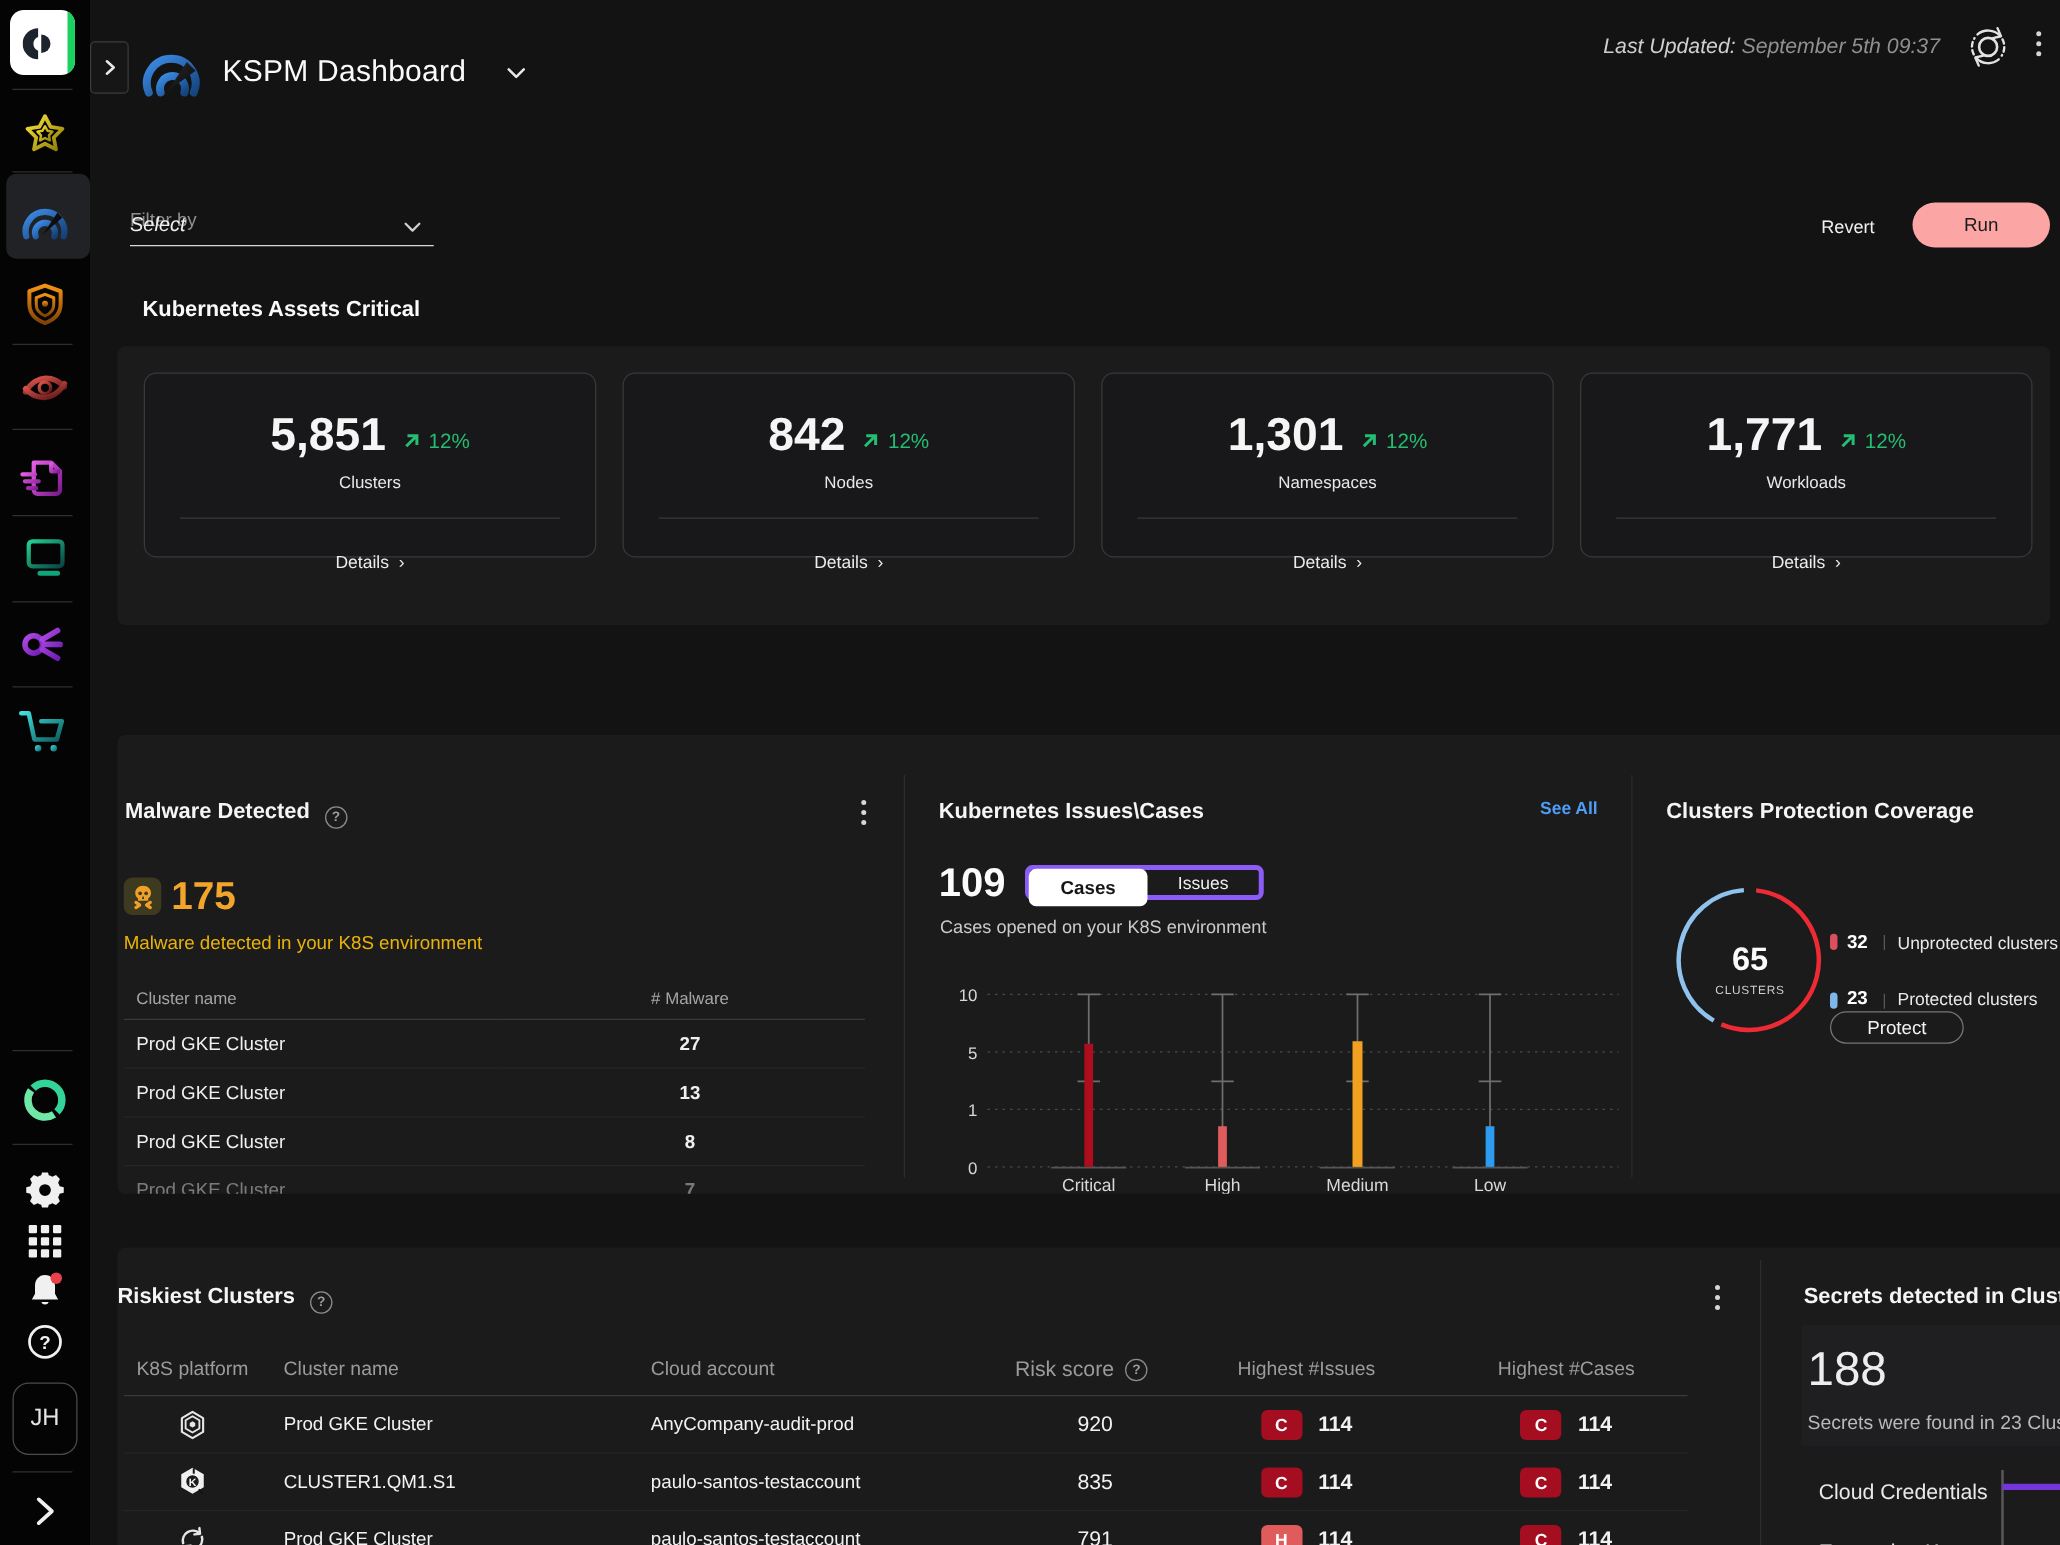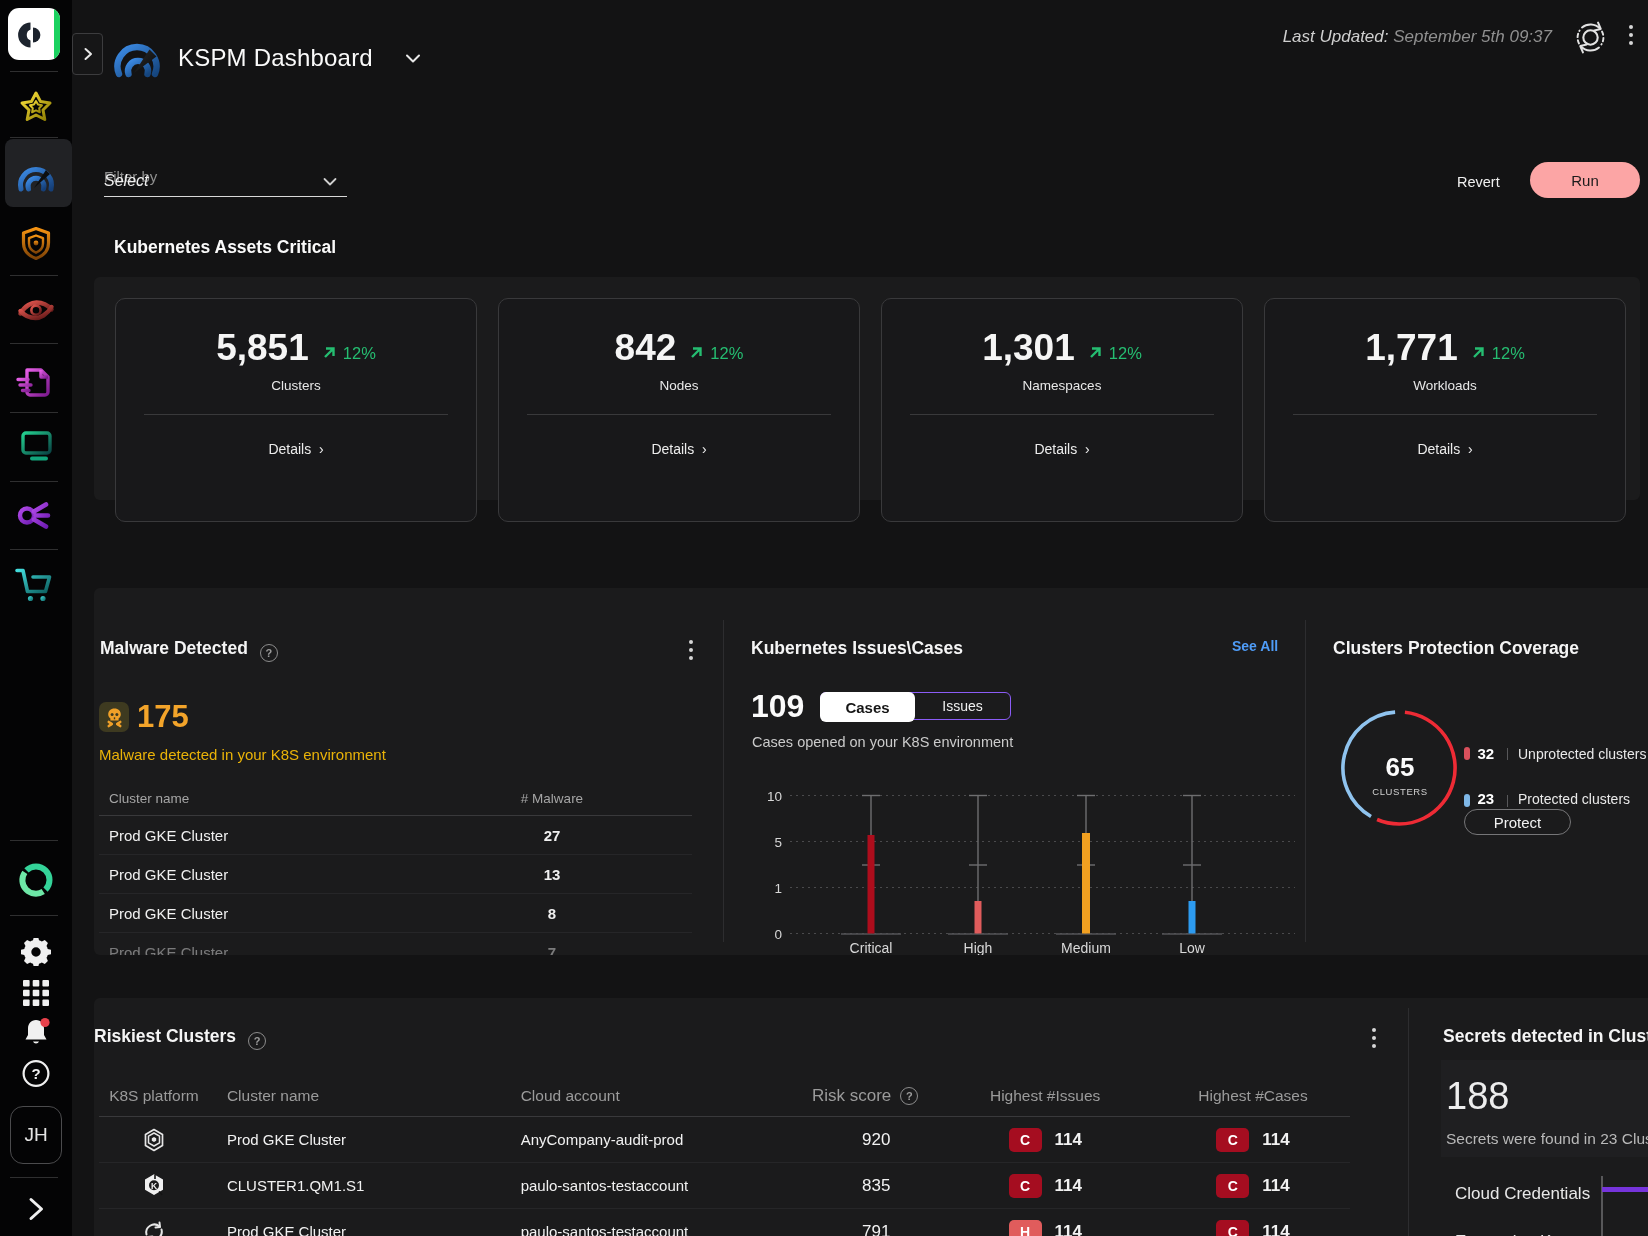--- a/index.html
+++ b/index.html
@@ -22,21 +22,21 @@
 
   
   #filterLbl { position:absolute; left:104px; top:147px; font-size:15px; color:#8f8f8f;margin-top:21px; }
   #selectVal { position:absolute; left:104px; top:172px; width:243px; border-bottom:1.5px solid #d8d8d8; padding-bottom:6px; font-style:italic; font-size:16px; color:#f0f0f0; }
   #revert { position:absolute; left:1457px; top:174px; font-size:14.5px; color:#f0f0f0; }
   #runBtn { position:absolute; left:1530px; top:162px; width:110px; height:36px; background:#fca5a5; border-radius:18px; color:#1c1c1c; font-size:15px; display:flex; align-items:center; justify-content:center; }
 
   
   #assetsTitle { position:absolute; left:114px; top:237px; font-size:17.5px; font-weight:bold; color:#fafafa; }
   #assetsPanel { position:absolute; left:94px; top:277px; width:1546px; height:223px; background:#1b1b1c; border-radius:6px; }
-  .card { position:absolute; top:21px; width:362px; height:224px; background:#18181a; border:1px solid #39393b; border-radius:10px; }
+  .card { position:absolute; top:21px; width:362px; height:148px; background:#18181a; border:1px solid #39393b; border-radius:10px; }
   .cardNum { position:absolute; top:28px; left:0; width:100%; display:flex; align-items:center; justify-content:center; gap:10px; }
   .bigNum { font-size:37px; font-weight:bold; color:#f5f5f5; letter-spacing:0px; }
   .pct { color:#25bd71; font-size:16.5px; display:flex; align-items:center; gap:4px; margin-top:10px; }
   .cardLbl { position:absolute; top:79px; width:100%; text-align:center; font-size:13.5px; color:#e8e8e8; }
   .cardDiv { position:absolute; top:115px; left:28px; right:28px; height:1px; background:#39393b; }
   .details { position:absolute; top:142px; width:100%; text-align:center; font-size:14px; color:#ececec; }
 
   
   #midPanel { position:absolute; left:94px; top:588px; width:1564px; height:367px; background:#1b1b1c; border-radius:6px; overflow:hidden; }
   .vdiv { position:absolute; top:32px; bottom:13px; width:1px; background:#2d2d2f; }
@@ -52,21 +52,21 @@
   #mwSub { position:absolute; left:5px; top:158px; font-size:15px; color:#eab308; }
   table.mw { position:absolute; left:5px; top:195px; width:593px; border-collapse:collapse; }
   table.mw th { font-size:13.5px; color:#a5a5a5; font-weight:normal; text-align:left; padding:8px 0 9px 10px; border-bottom:1px solid #39393b; }
   table.mw td { font-size:15px; color:#f0f0f0; padding:11px 0 10px 10px; border-bottom:1px solid #262628; }
   table.mw .num { text-align:center; font-weight:bold; }
 
   
   #icTitle { position:absolute; left:657px; top:50px; }
   #seeAll { position:absolute; left:1138px; top:50px; font-size:14px; font-weight:bold; color:#4f9cf7; }
   #ic109 { position:absolute; left:657px; top:100px; font-size:32px; font-weight:bold; color:#fbfbfb; }
-  #toggle { position:absolute; left:726px; top:104px; width:191px; height:28px; border:1px solid #8b5cf6; border-radius:6px; display:flex; background:#1b1b1c; }
+  #toggle { position:absolute; left:726px; top:104px; width:191px; height:28px; border:4px solid #8b5cf6; border-radius:6px; display:flex; background:#1b1b1c; }
   #toggle .on { width:95px; background:#ffffff; border-radius:6px; color:#161616; font-weight:bold; font-size:15px; display:flex; align-items:center; justify-content:center; margin:-1px 0 -1px -1px; height:30px; }
   #toggle .off { flex:1; color:#f0f0f0; font-size:14px; display:flex; align-items:center; justify-content:center; }
   #icSub { position:absolute; left:658px; top:146px; font-size:14.5px; color:#cbcbcb; }
 
   
   #covTitle { position:absolute; left:1239px; top:50px; }
   .legRow { position:absolute; left:1370px; display:flex; align-items:center; white-space:nowrap; }
   .legRow .mark { width:5.5px; height:13px; border-radius:3px; }
   .legRow .n { font-size:15px; font-weight:bold; color:#ffffff; margin-left:8px; width:22px; }
   .legRow .bar { width:1.5px; height:12px; background:#58585a; margin:0 10px 0 7px; }

